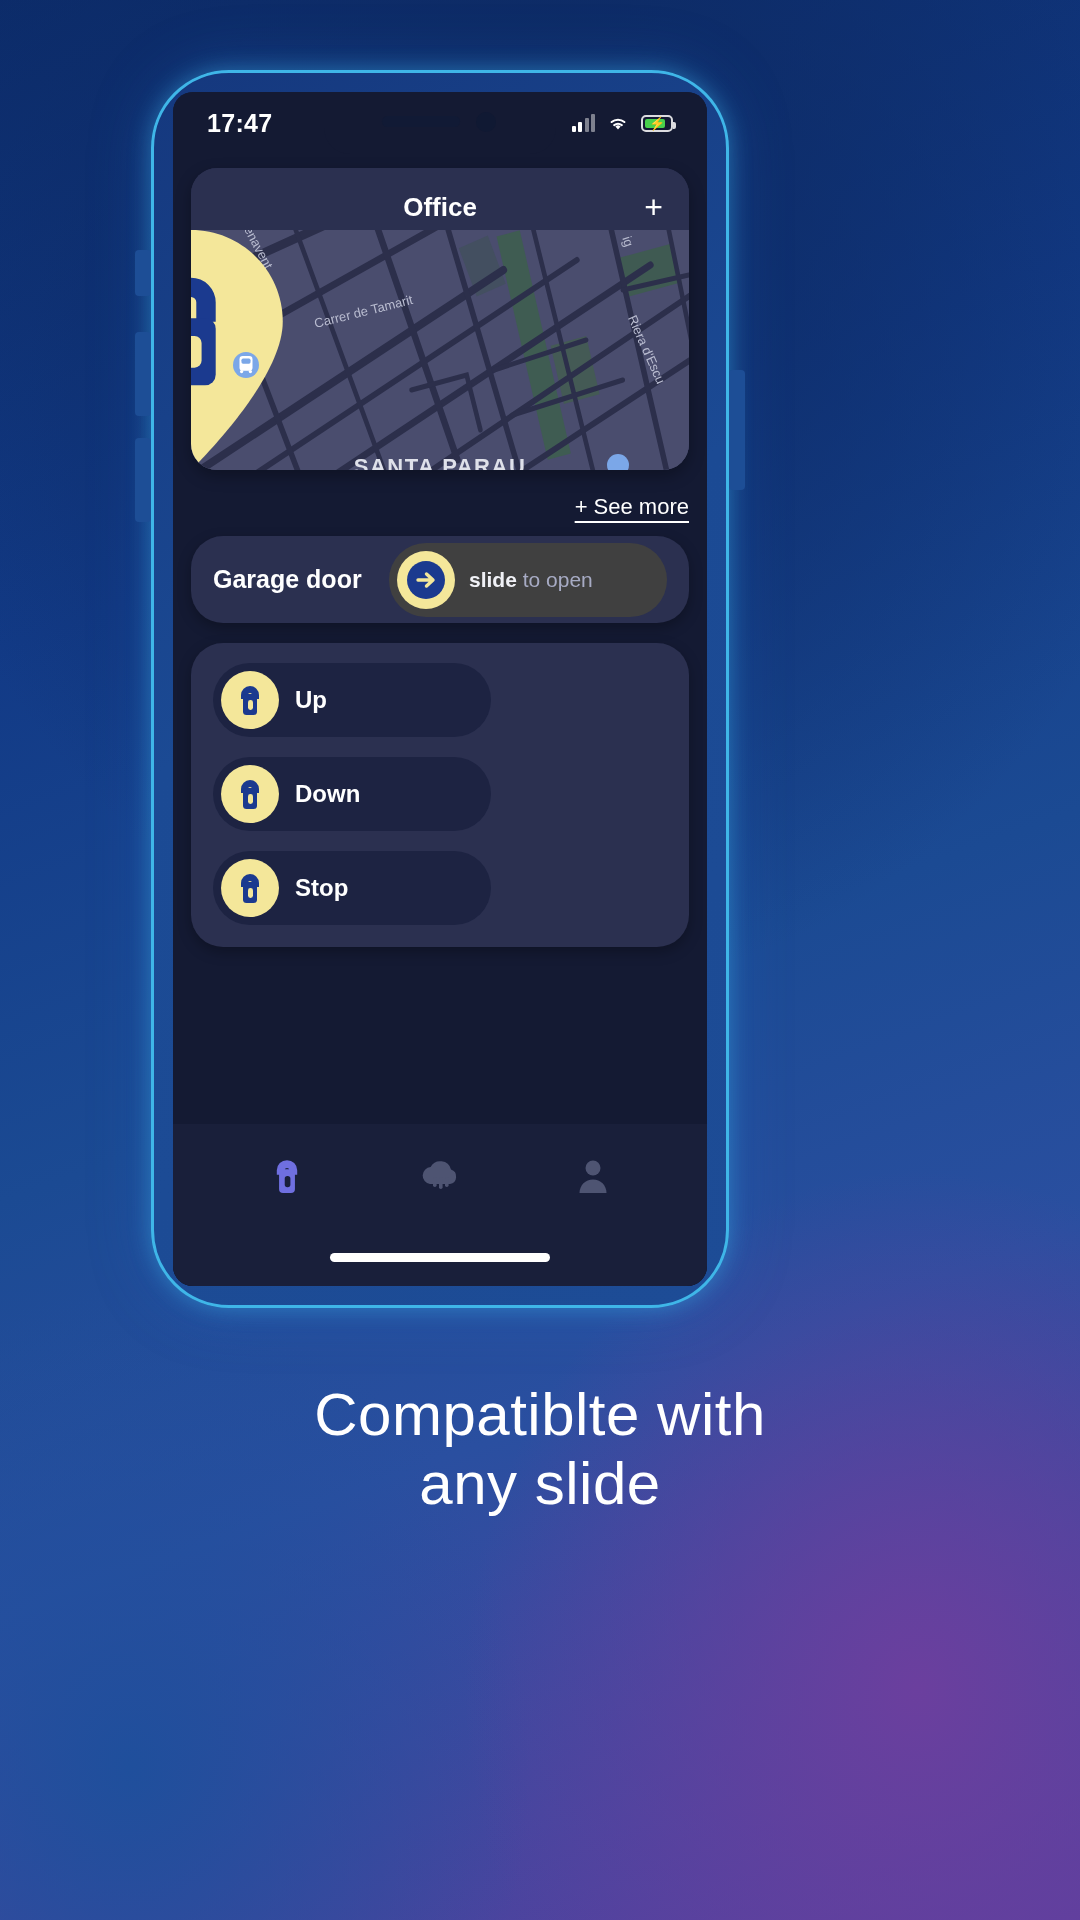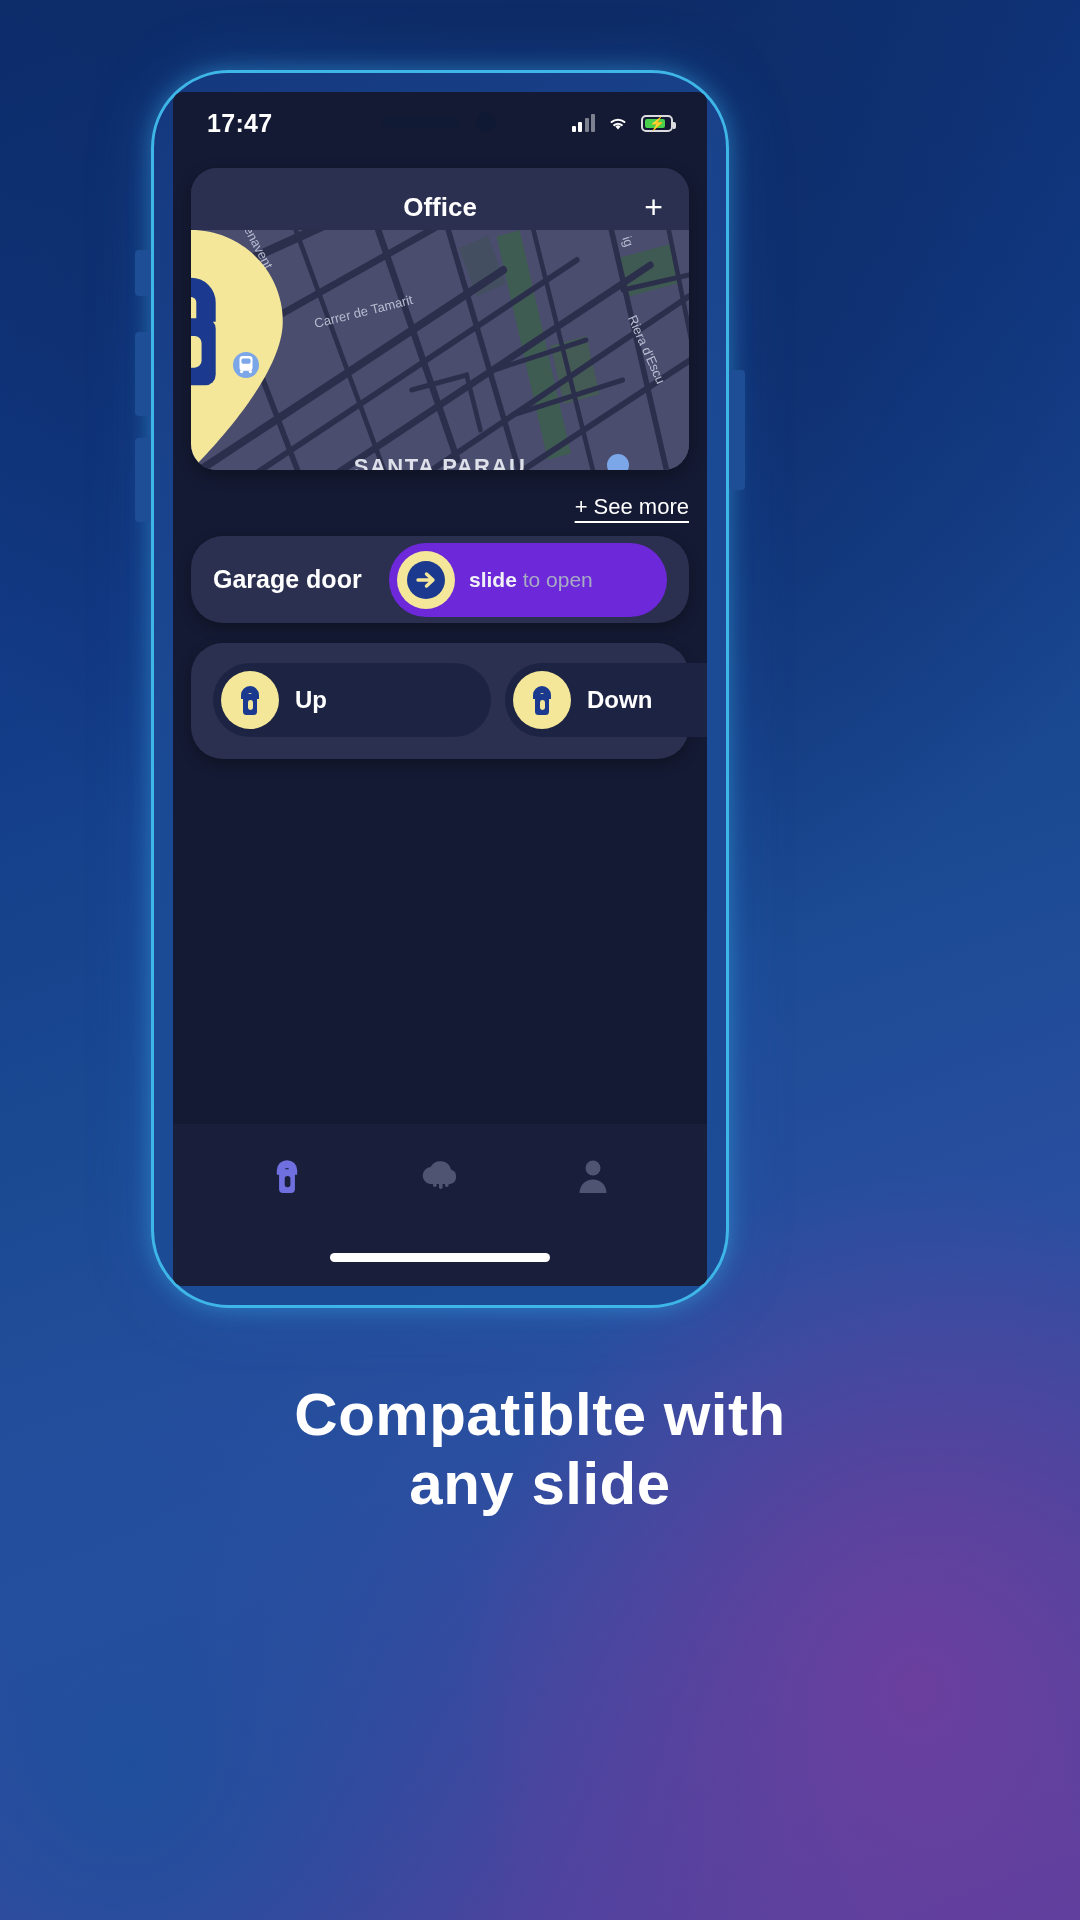--- a/index.html
+++ b/index.html
@@ -28,21 +28,21 @@
     background:linear-gradient(150deg,#15387e 0%,#1b4a94 45%,#1d4c96 100%);
   }
   .side-btn{ position:absolute; background:#1d4e96; border-radius:4px; }
   .side-btn.l1{ left:-16px; top:180px; width:16px; height:46px; }
   .side-btn.l2{ left:-16px; top:262px; width:16px; height:84px; }
   .side-btn.l3{ left:-16px; top:368px; width:16px; height:84px; }
   .side-btn.r1{ right:-16px; top:300px; width:16px; height:120px; }
 
   .screen{
     position:absolute; left:22px; top:22px; right:22px; bottom:22px;
-    border-radius:10px; overflow:hidden;
+    border-radius:20px; overflow:hidden;
     background:#141a33;
   }
   .notch{
     position:absolute; left:50%; transform:translateX(-50%); top:0;
     width:232px; height:62px; background:#141a33;
     border-bottom-left-radius:26px; border-bottom-right-radius:26px;
     z-index:30;
   }
   .notch .speaker{
     position:absolute; left:58px; top:24px; width:78px; height:11px;
@@ -140,21 +140,21 @@
 
   
   .device-card{
     background:#2b3050; border-radius:32px; margin-bottom:20px;
     padding:0 22px; display:flex; align-items:center; justify-content:space-between;
     height:87px; box-shadow:0 5px 14px rgba(0,0,0,.28);
   }
   .device-name{ color:#fff; font-size:25px; font-weight:700; }
 
   .slider-track{
-    background:#6d28d9; border-radius:40px;
+    background:#404040; border-radius:40px;
     height:74px; width:278px;
     display:flex; align-items:center; padding:0 8px; position:relative;
   }
   .knob{
     width:58px; height:58px; border-radius:50%;
     background:#f4e79a; display:flex; align-items:center; justify-content:center;
     flex:0 0 auto; z-index:2; cursor:pointer;
   }
   .slide-hint{ color:#a7abc4; font-size:21px; margin-left:14px; }
   .slide-hint b{ color:#f0f1f6; font-weight:700; }
@@ -164,42 +164,42 @@
     height:74px; width:278px;
     display:flex; align-items:center; padding:0 8px;
   }
 
   
   .blind-card{
     background:#2b3050; border-radius:32px; padding:20px 22px 22px 22px;
     display:flex; box-shadow:0 5px 14px rgba(0,0,0,.28);
   }
   .blind-label{ color:#fff; font-size:25px; font-weight:700; padding-top:24px; flex:1; }
-  .blind-btns{ display:flex; flex-direction:row; gap:14px; }
+  .blind-btns{ display:flex; flex-direction:column; gap:20px; }
   .blind-btn{
     background:#1d2342; border-radius:40px; height:74px; width:278px;
     display:flex; align-items:center; padding:0 8px; cursor:pointer;
   }
   .blind-btn span{ color:#fff; font-size:24px; font-weight:700; margin-left:16px; }
 
   
   .tabbar{
     height:104px; background:#191f3a;
     display:flex; align-items:center; justify-content:space-around;
     padding:0 40px;
   }
   .tab{ display:flex; align-items:center; justify-content:center; cursor:pointer; }
   .home-ind-wrap{ height:58px; background:#191f3a; display:flex; align-items:center; justify-content:center; }
   .home-ind{ width:220px; height:9px; border-radius:5px; background:#fff; }
 
   
   .caption{
     position:absolute; left:0; right:0; top:1380px;
     text-align:center; color:#fff;
-    font-size:60px; font-weight:700; line-height:1.15; letter-spacing:.5px;
+    font-size:60px; font-weight:400; line-height:1.15; letter-spacing:.5px;
   }
 </style>
 </head>
 <body>
 
 <div class="phone-wrap">
   <div class="phone-outer"></div>
   <div class="side-btn l1"></div>
   <div class="side-btn l2"></div>
   <div class="side-btn l3"></div>

